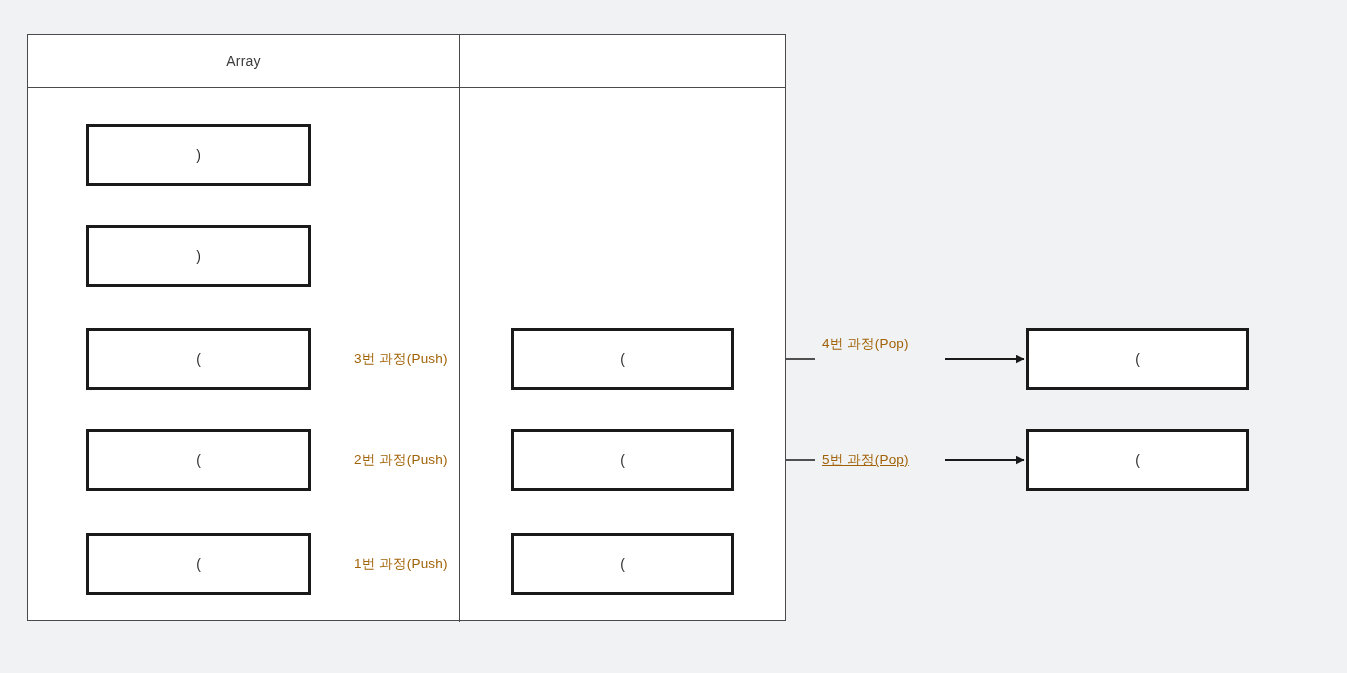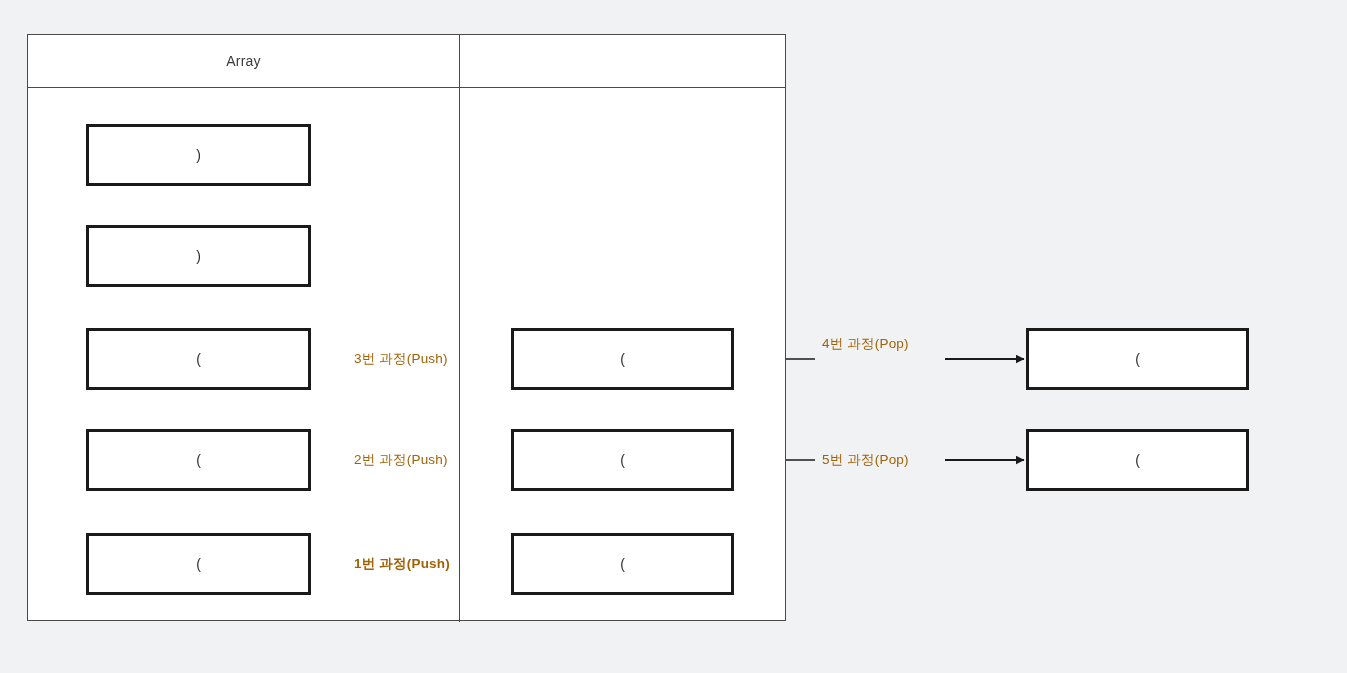--- a/index.html
+++ b/index.html
@@ -165,18 +165,18 @@
 
   <div class="node" style="left:1026px; top:328px; width:223px; height:62px;">
     <span class="node-label">(</span>
   </div>
   <div class="node" style="left:1026px; top:429px; width:223px; height:62px;">
     <span class="node-label">(</span>
   </div>
 
   <div class="conn-label" style="left:354px; top:359px;">3번 과정(Push)</div>
   <div class="conn-label" style="left:354px; top:460px;text-align:right;">2번 과정(Push)</div>
-  <div class="conn-label" style="left:354px; top:564px;font-weight:bold;">1번 과정(Push)</div>
+  <div class="conn-label" style="left:354px; top:564px;">1번 과정(Push)</div>
 
   <div class="conn-label" style="left:822px; top:344px;">4번 과정(Pop)</div>
-  <div class="conn-label" style="left:822px; top:460px;">5번 과정(Pop)</div>
+  <div class="conn-label" style="left:822px; top:460px;text-decoration:underline;">5번 과정(Pop)</div>
 
 </div>
 
 </body></html>

